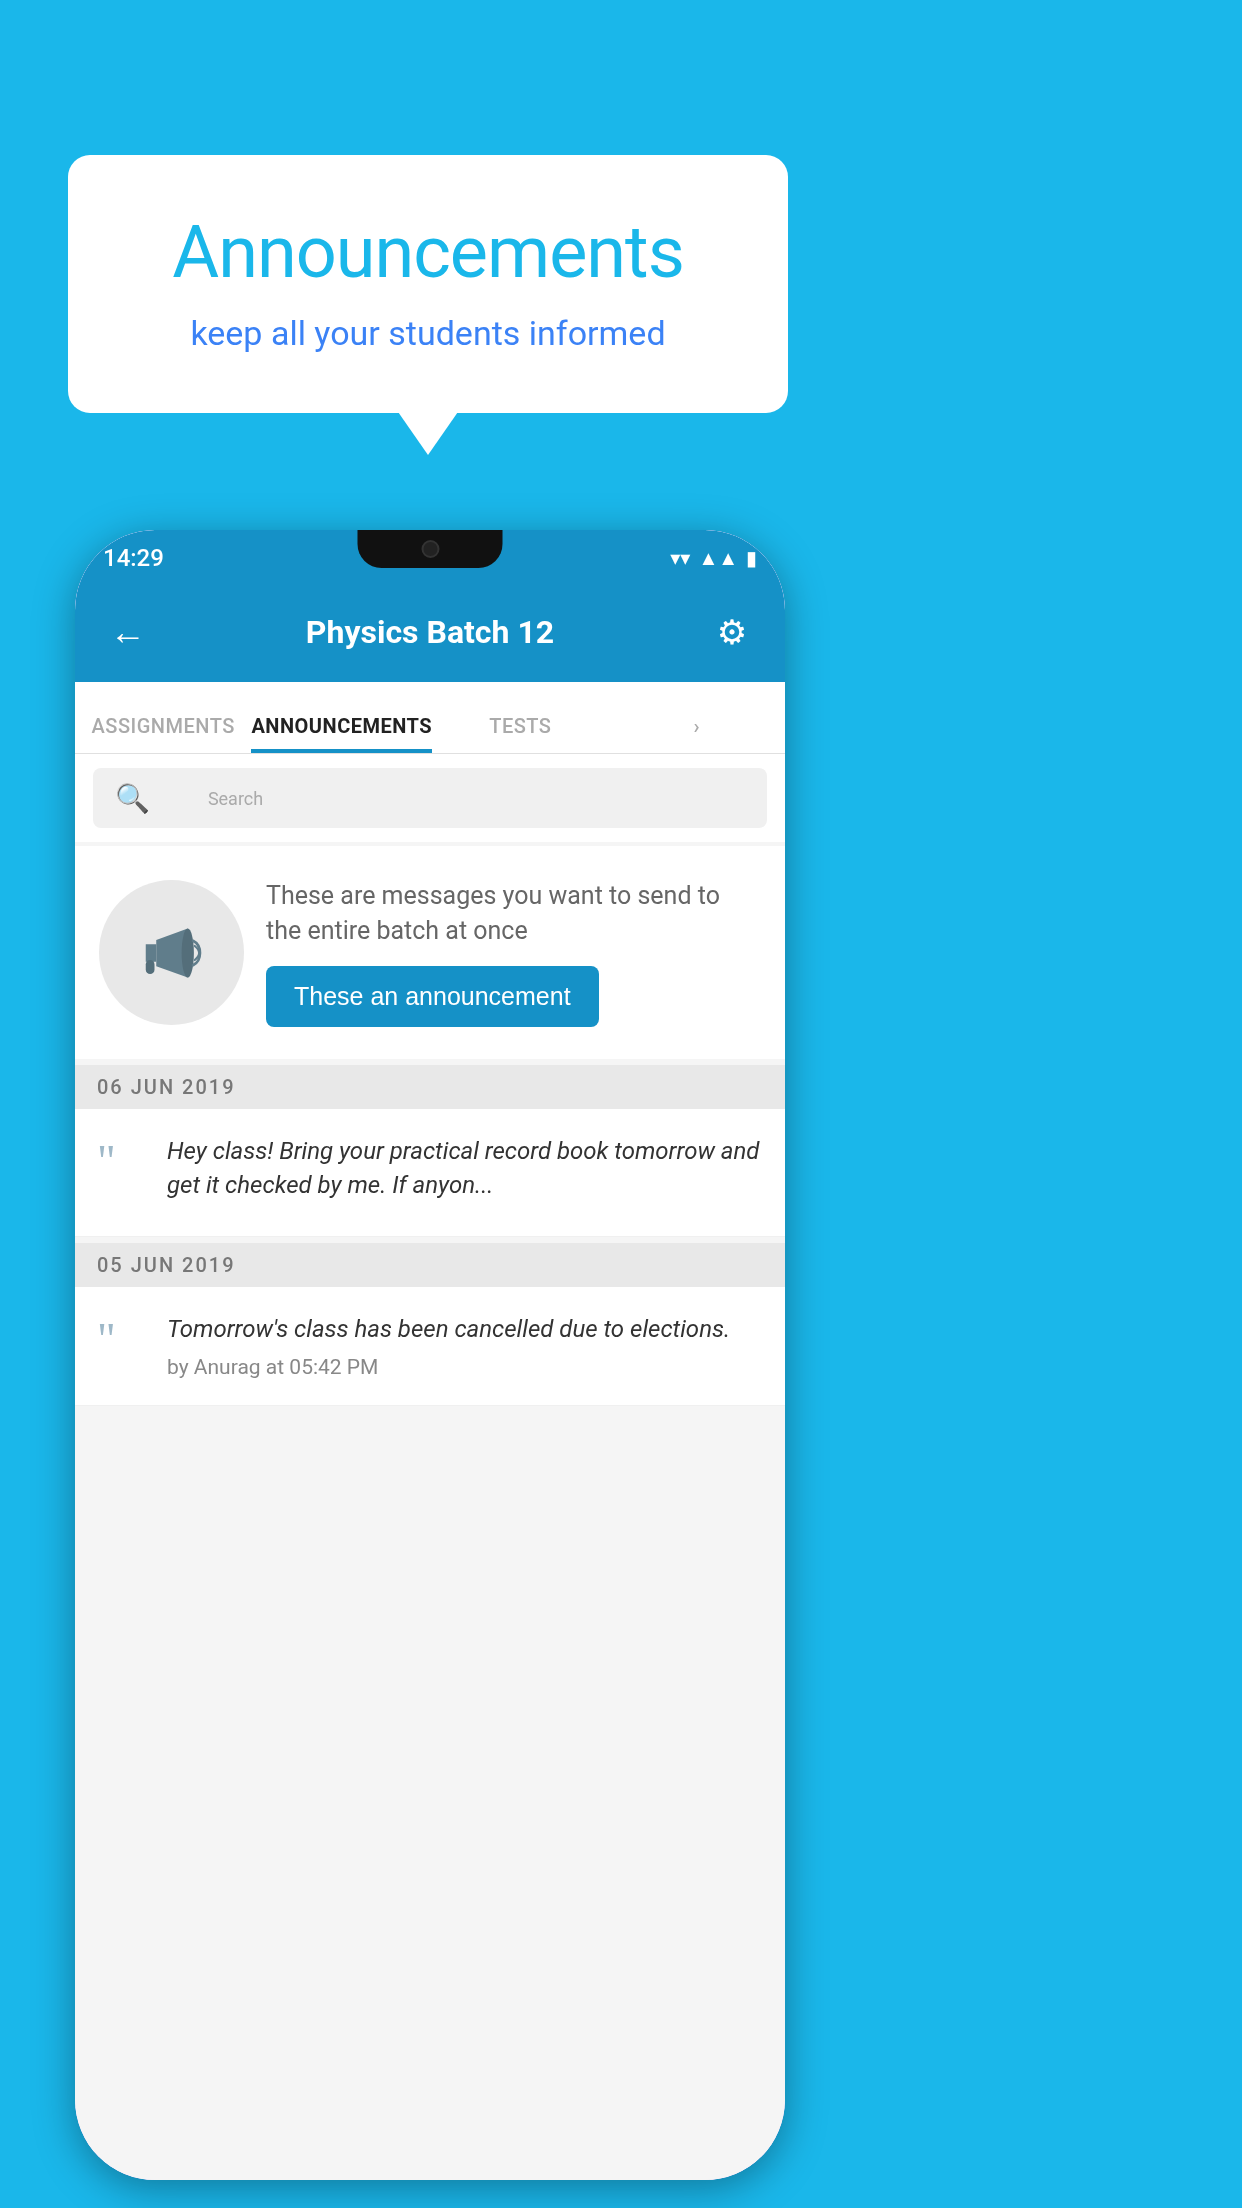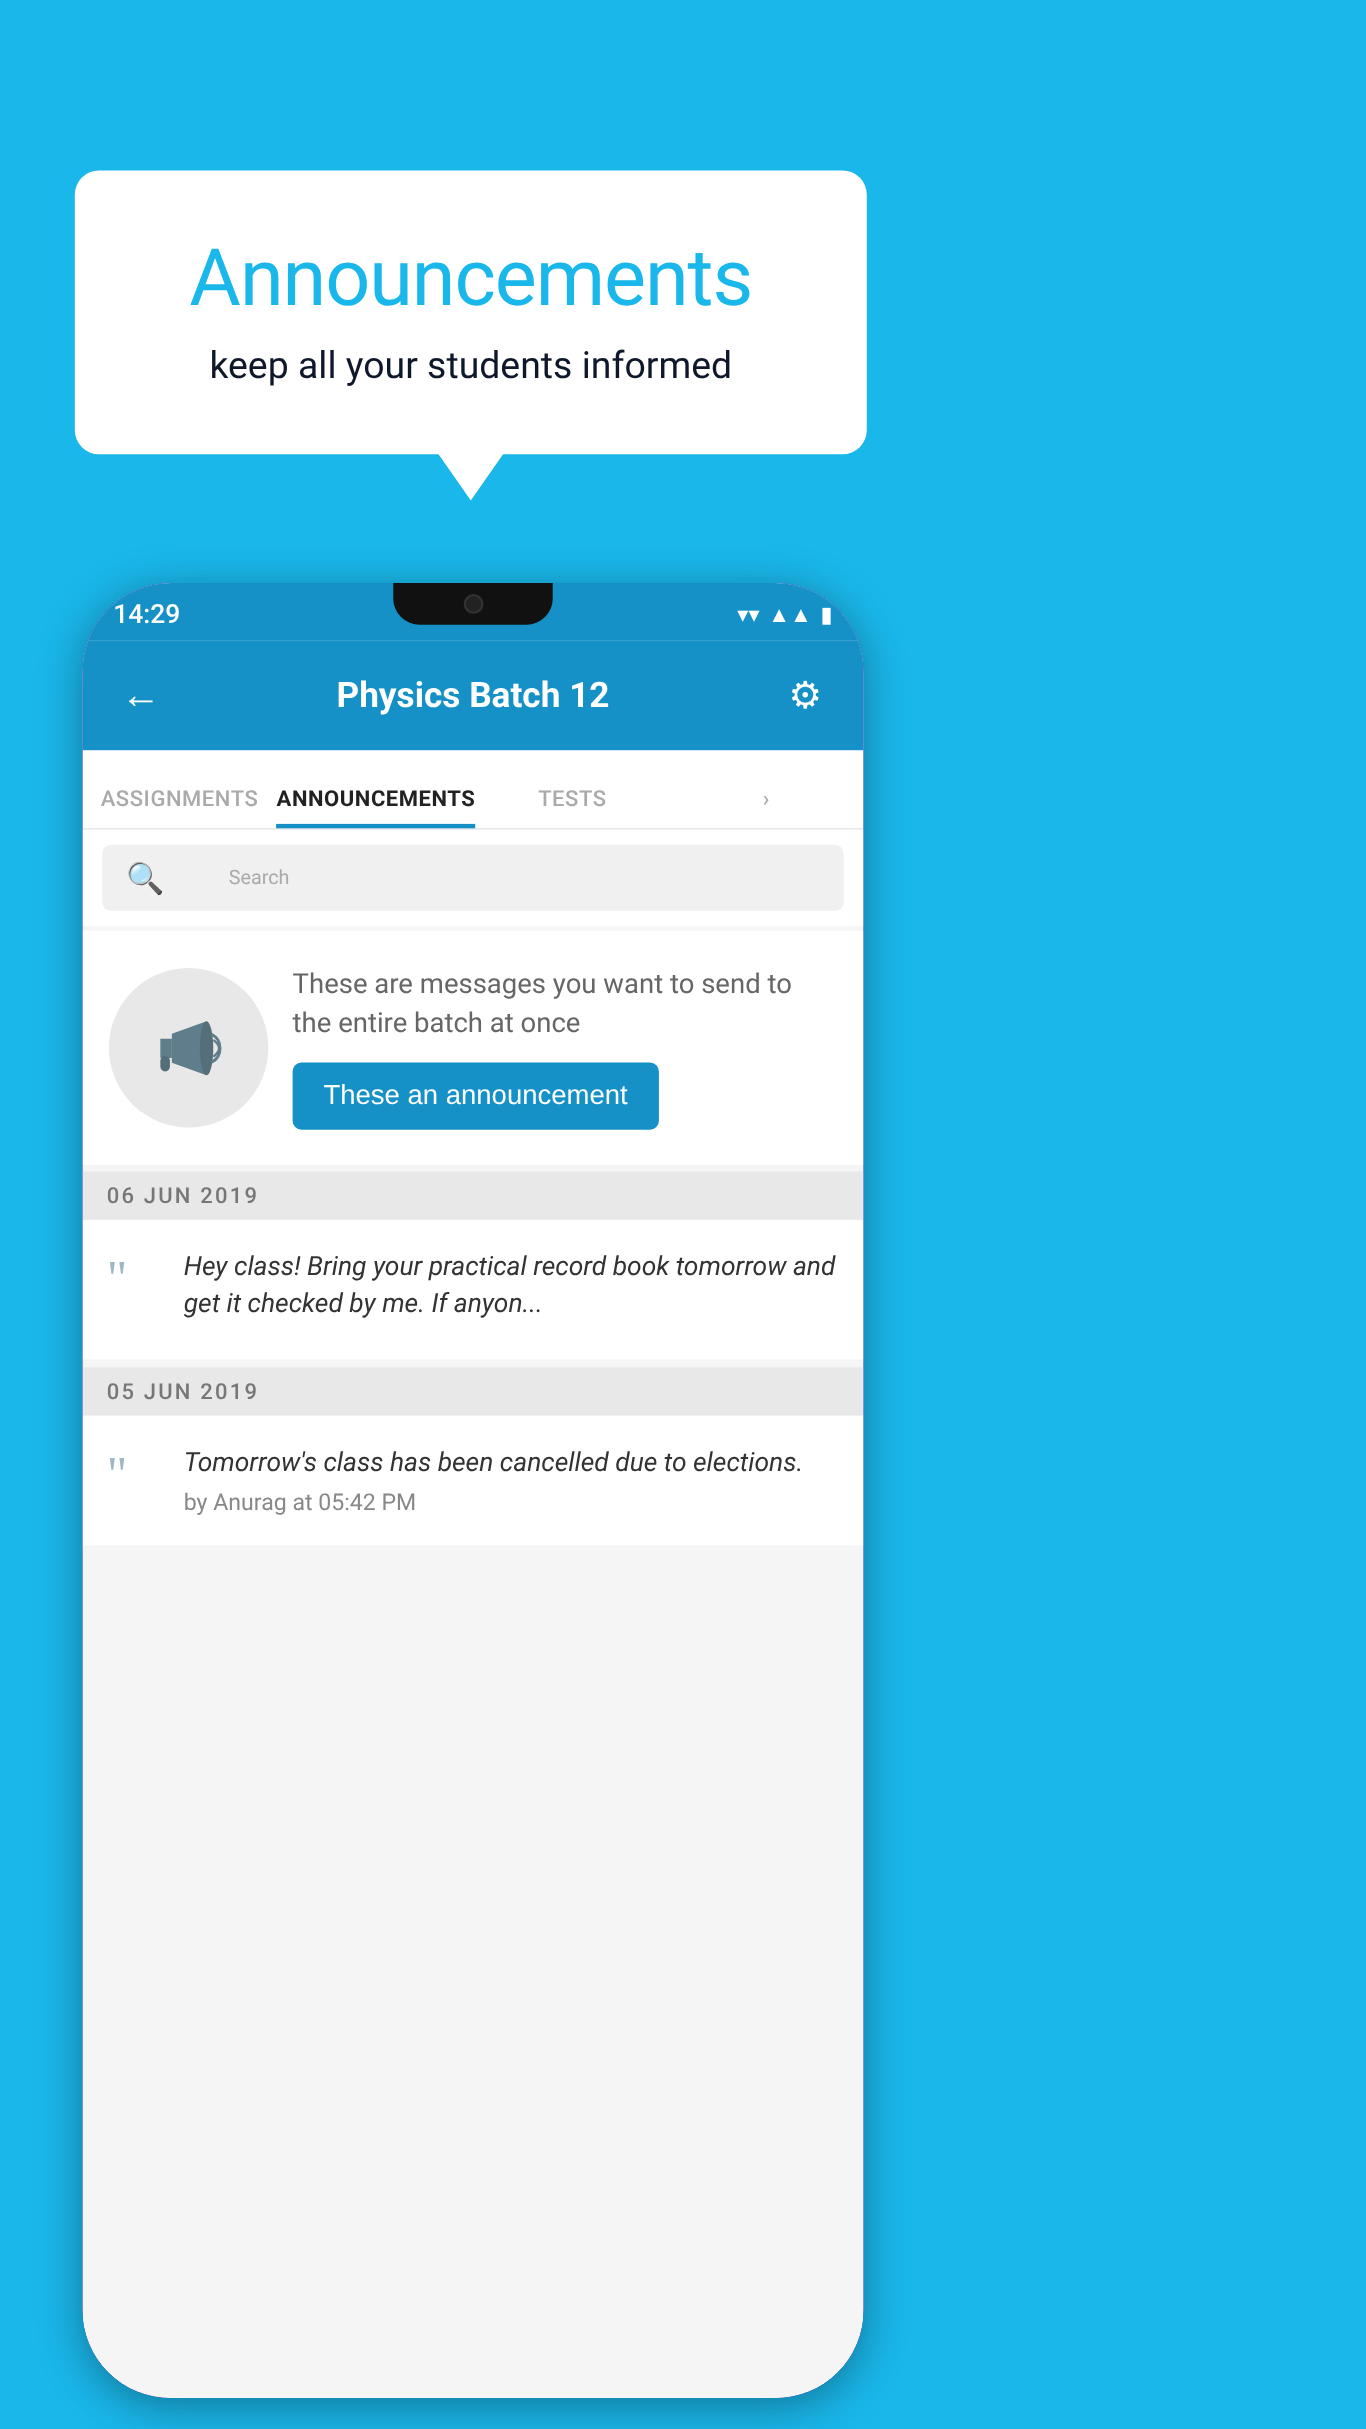--- a/index.html
+++ b/index.html
@@ -40,32 +40,32 @@
     }
     .speech-bubble-title {
       font-size: 72px;
       color: #1ab7ea;
       font-weight: 400;
       margin-bottom: 18px;
       letter-spacing: -1px;
     }
     .speech-bubble-subtitle {
       font-size: 34px;
-      color: #0f172a;
+      color: #3b82f6;
       font-weight: 400;
     }
 
     
     .phone-frame {
       position: absolute;
       top: 530px;
       left: 75px;
       width: 710px;
       height: 1650px;
-      background: #6d28d9;
+      background: #c4b5fd;
       border-radius: 80px;
       box-shadow: 0 8px 40px rgba(0,0,0,0.35);
       overflow: hidden;
     }
 
     
     .phone-screen {
       position: absolute;
       top: 0px;
       left: 0px;

